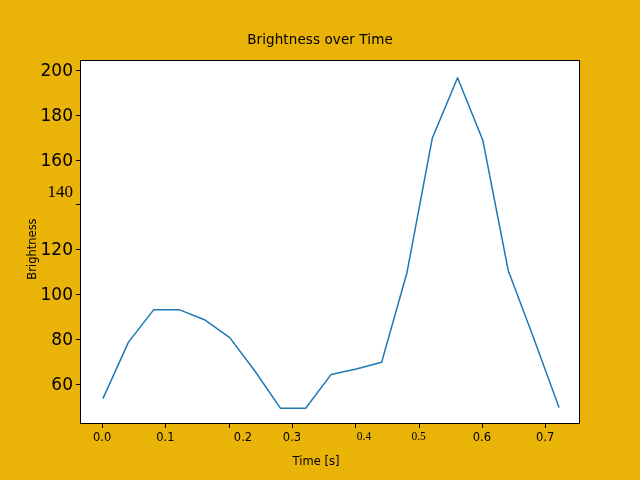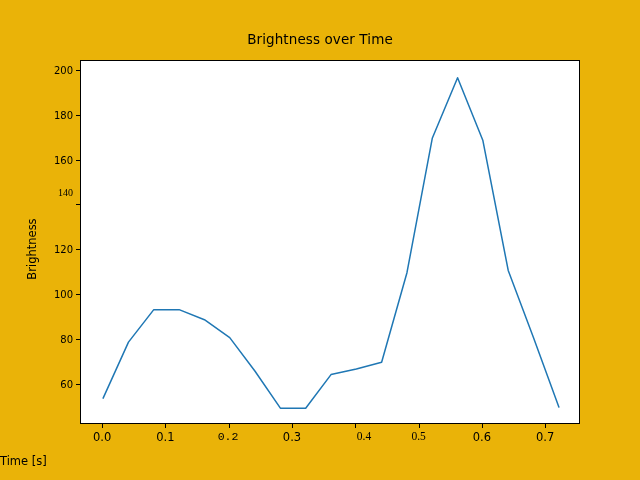--- a/index.html
+++ b/index.html
@@ -46,21 +46,21 @@
     left: 0;
     top: 0;
     width: 500px;
     height: 364px;
     display: block;
   }
   .tick-label-y {
     position: absolute;
     right: 0;
     text-align: right;
-    font-size: 10px;
+    font-size: 17px;
     color: #000000;
     transform: translateY(-50%);
     white-space: nowrap;
   }
   #y-tick-labels {
     position: absolute;
     left: 0px;
     top: 0px;
     width: 73px;
     height: 480px;
@@ -93,22 +93,24 @@
     top: 424px;
     width: 1px;
     height: 4px;
     background: #000000;
   }
   #x-axis-label {
     position: absolute;
     left: 0;
     top: 454px;
     width: 584px;
+    text-align: center;
     font-size: 11.5px;
     color: #000000;
+    padding-left: 24px;
   }
   #y-axis-label {
     position: absolute;
     left: -28px;
     top: 242px;
     width: 120px;
     text-align: center;
     font-size: 11.5px;
     color: #000000;
     transform: rotate(-90deg);
@@ -134,21 +136,21 @@
       <div class="tick-label-y" style="top: 294.08px;">100</div>
       <div class="tick-label-y" style="top: 249.28px;">120</div>
       <div class="tick-label-y" style="top: 192px; font-family: Liberation Serif, serif;">140</div>
       <div class="tick-label-y" style="top: 159.68px;">160</div>
       <div class="tick-label-y" style="top: 114.88px;">180</div>
       <div class="tick-label-y" style="top: 70.08px;">200</div>
     </div>
   <div id="x-tick-labels">
       <div class="tick-label-x" style="left: 102.152px;">0.0</div>
       <div class="tick-label-x" style="left: 165.443px;">0.1</div>
-      <div class="tick-label-x" style="left: 228px; font-family: Liberation Mono, monospace;">0.2</div>
+      <div class="tick-label-x" style="left: 243px;">0.2</div>
       <div class="tick-label-x" style="left: 292.025px;">0.3</div>
       <div class="tick-label-x" style="left: 364px; font-family: Liberation Serif, serif;">0.4</div>
       <div class="tick-label-x" style="left: 418.608px; font-family: Liberation Serif, serif;">0.5</div>
       <div class="tick-label-x" style="left: 481.899px; text-align: center;">0.6</div>
       <div class="tick-label-x" style="left: 545.19px;">0.7</div>
     </div>
 
   <div id="x-axis-label">Time [s]</div>
   <div id="y-axis-label">Brightness</div>
 

